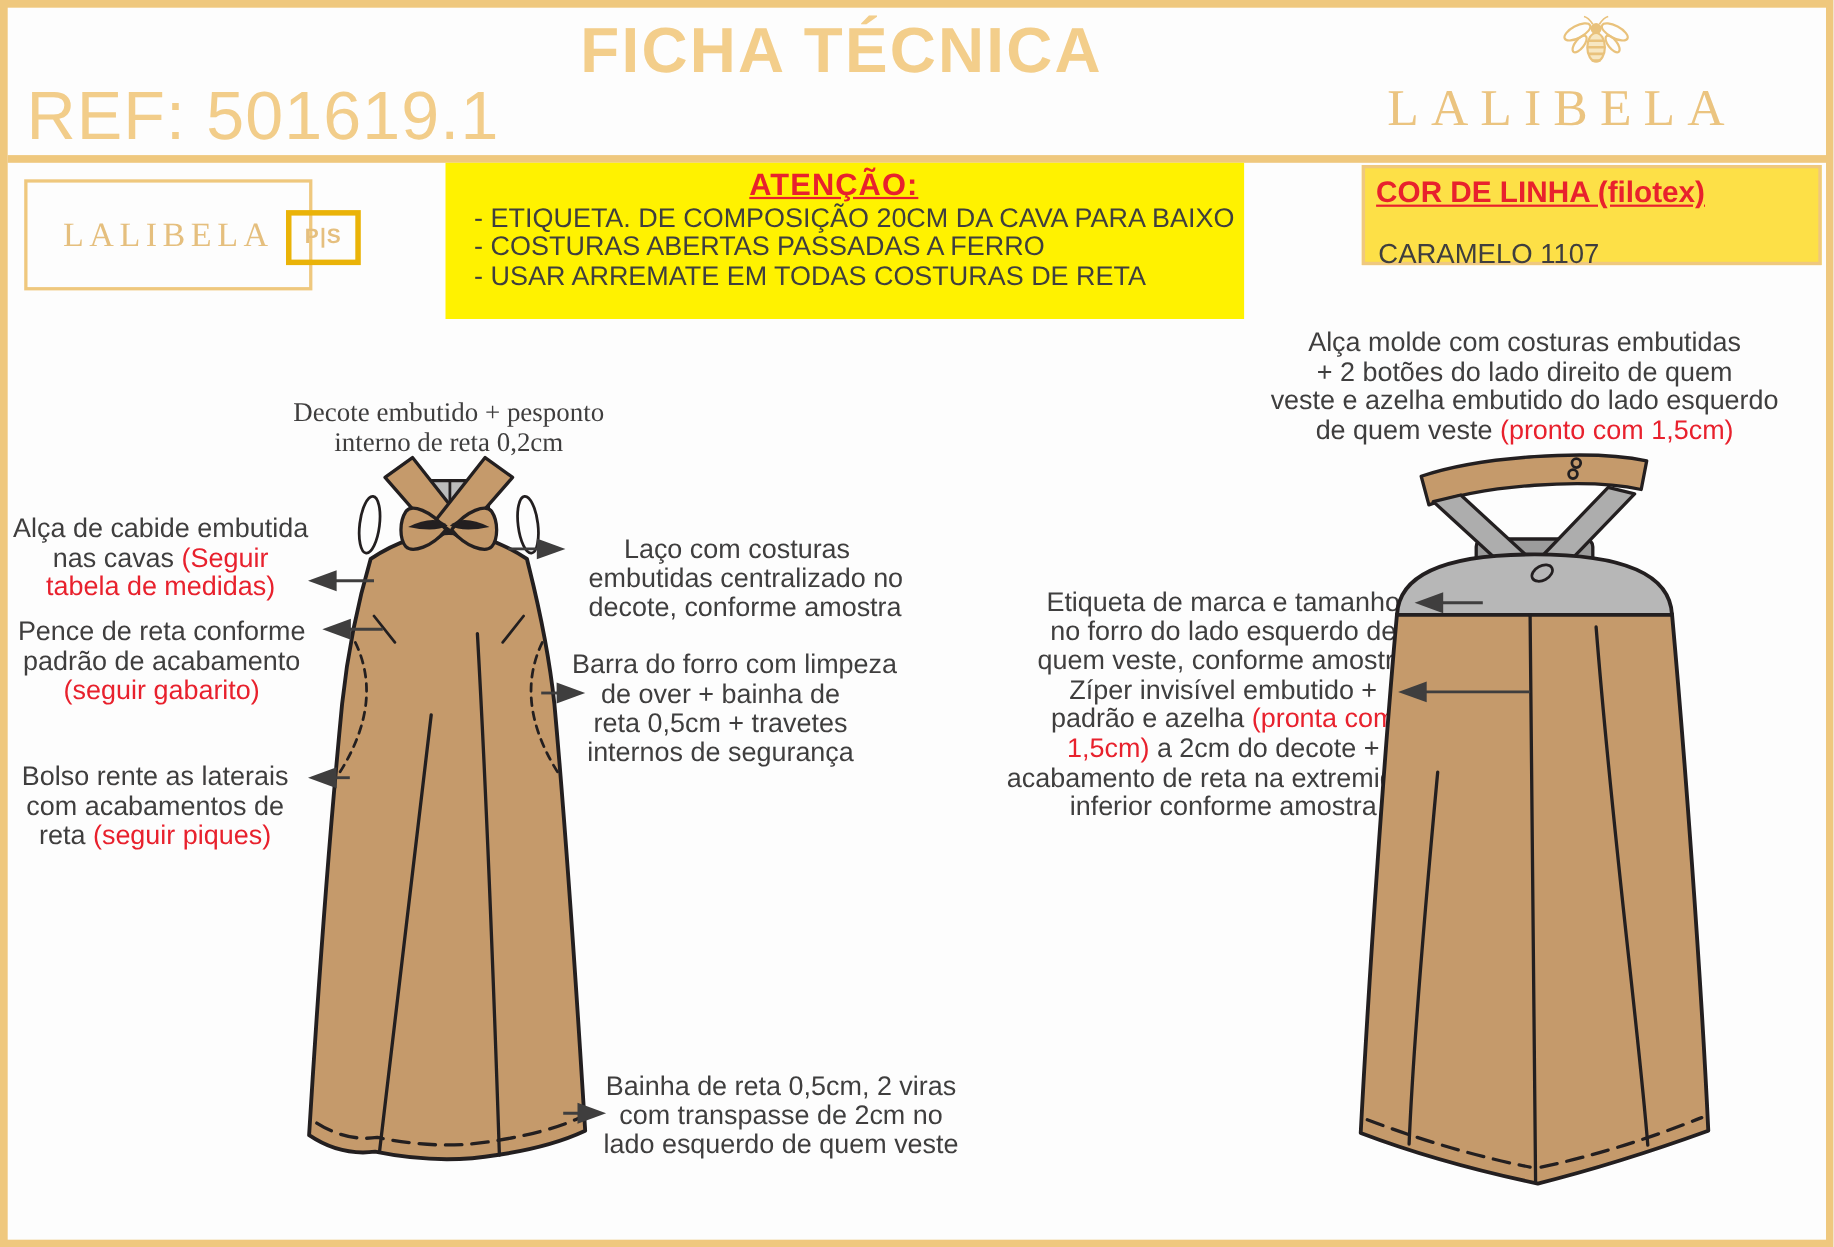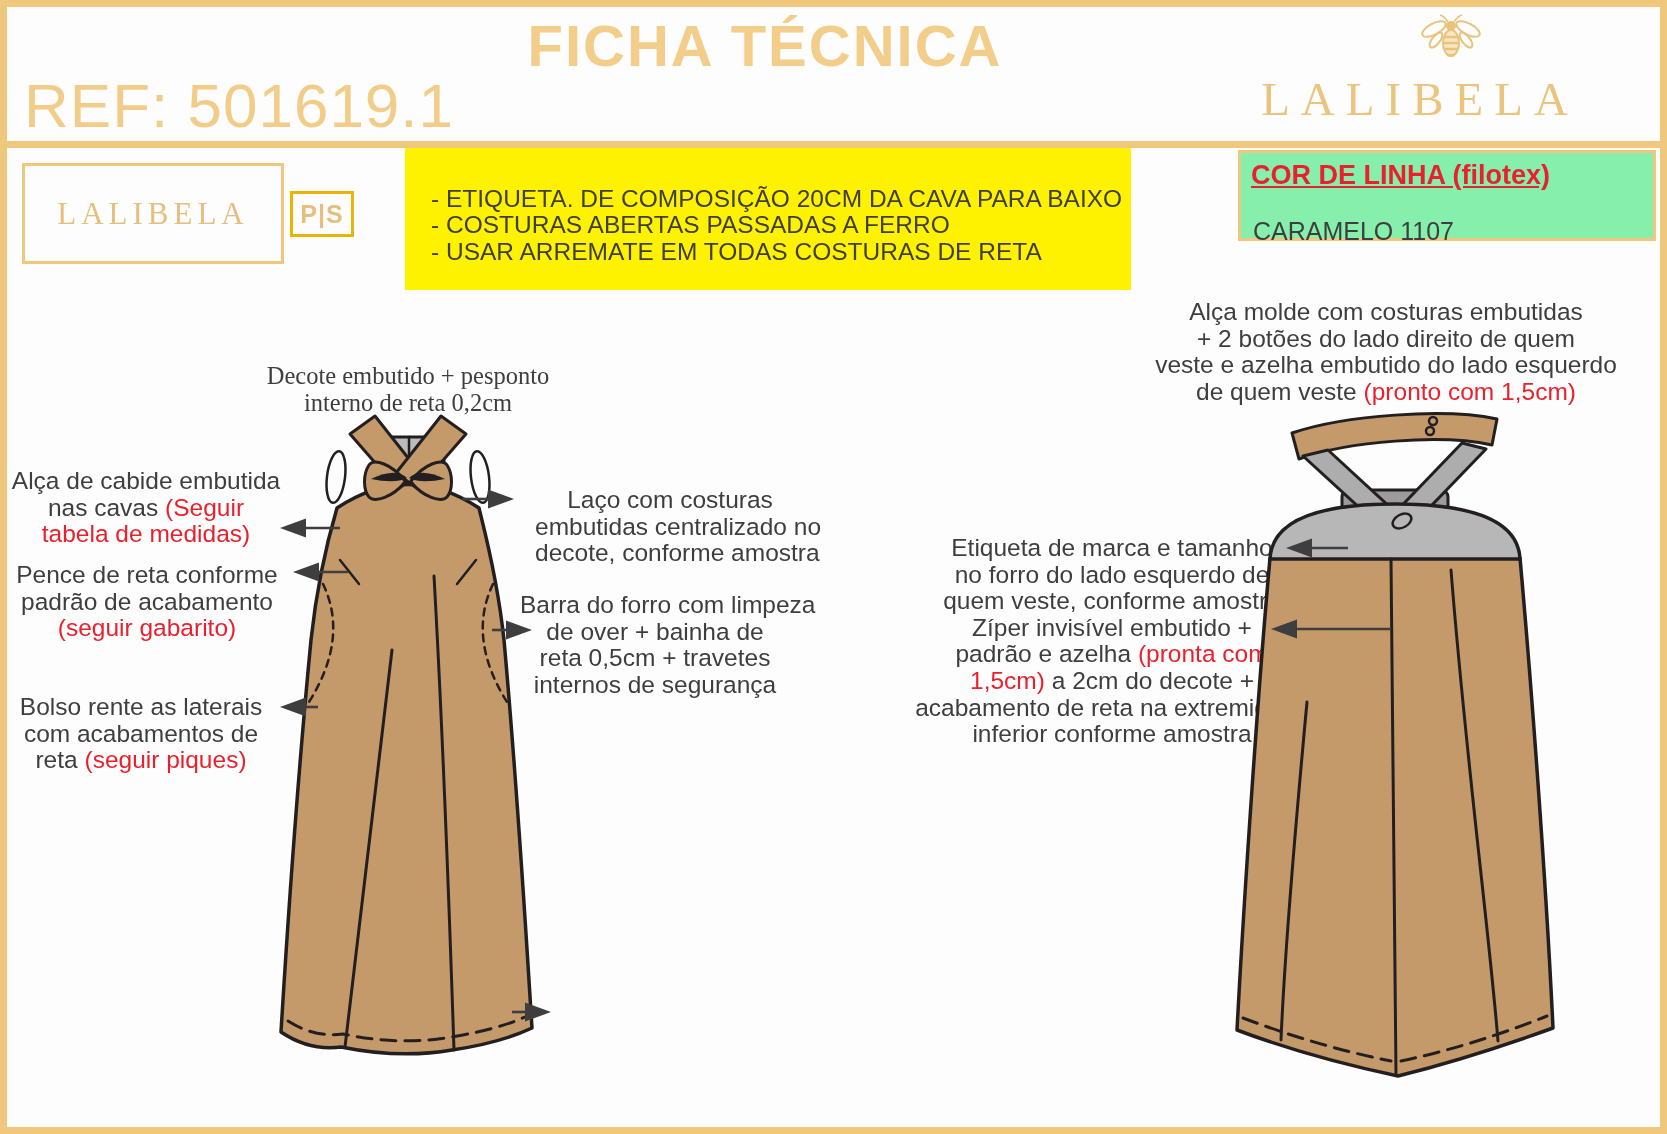--- a/index.html
+++ b/index.html
@@ -11,31 +11,31 @@
   .ref{position:absolute;left:24px;top:70px;font-size:62px;color:#F2CD8A;letter-spacing:1px;}
   .title{position:absolute;left:430px;top:12px;width:670px;text-align:center;
          font-size:58px;font-weight:bold;color:#F3CE8B;letter-spacing:2px;}
   .brand-logo{position:absolute;left:1240px;top:72px;width:360px;text-align:center;
          font-family:"Liberation Serif", serif;font-size:47px;color:#EBC480;letter-spacing:11px;}
   .bee{position:absolute;left:1418px;top:12px;}
 
   .brand-box{position:absolute;left:22px;top:163px;width:256px;height:95px;border:3px solid #EFC87E;
          display:flex;align-items:center;justify-content:center;}
   .brand-box-text{font-family:"Liberation Serif", serif;font-size:31px;color:#E5BF7E;letter-spacing:5px;}
-  .size-box{position:absolute;left:290px;top:191px;width:58px;height:40px;border:3px solid #eab308;
+  .size-box{position:absolute;left:260px;top:191px;width:58px;height:40px;border:5px solid #eab308;
          display:flex;align-items:center;justify-content:center;
-         font-size:25px;font-weight:bold;color:#E5BF7E;letter-spacing:1px;}
+         font-size:19px;font-weight:bold;color:#E5BF7E;letter-spacing:1px;}
 
   .attention{position:absolute;left:405px;top:148px;width:726px;height:142px;background:#FFF200;}
   .attention-title{position:absolute;left:0;right:20px;top:4px;text-align:center;font-size:28px;
          font-weight:bold;color:#E8212D;text-decoration:underline;letter-spacing:1px;}
   .attention-items{position:absolute;left:26px;top:38px;font-size:24.5px;color:#3F3E3E;}
   .attention-items .ln{line-height:26.3px;white-space:nowrap;}
 
-  .thread-box{position:absolute;left:1238px;top:150px;width:412px;height:85px;border:3px solid #EFC87E;background:#86efac;}
+  .thread-box{position:absolute;left:1238px;top:150px;width:412px;height:85px;border:3px solid #EFC87E;background:#fde047;}
   .thread-title{position:absolute;left:10px;top:7px;font-size:27px;font-weight:bold;color:#E8212D;
          text-decoration:underline;white-space:nowrap;}
   .thread-value{position:absolute;left:12px;top:64px;font-size:25px;color:#3F3E3E;white-space:nowrap;}
 
   .ann{position:absolute;font-size:24.5px;color:#3F3E3E;text-align:center;}
   .ann .ln{line-height:26.6px;white-space:nowrap;}
   .red{color:#E8212D;}
 
   svg.layer{position:absolute;left:0;top:0;}
 </style>
@@ -62,20 +62,21 @@
   </div>
   <div class="brand-logo">LALIBELA</div>
   <div class="hdr-divider"></div>
 
   <div class="brand-box">
     <span class="brand-box-text">LALIBELA</span>
   </div>
   <div class="size-box">P|S</div>
 
   <div class="attention">
+    <div class="attention-title">ATENÇÃO:</div>
     <div class="attention-items">
         <div class="ln"><span>- ETIQUETA. DE COMPOSIÇÃO 20CM DA CAVA PARA BAIXO</span></div>
         <div class="ln"><span>- COSTURAS ABERTAS PASSADAS A FERRO</span></div>
         <div class="ln"><span>- USAR ARREMATE EM TODAS COSTURAS DE RETA</span></div>
       </div>
   </div>
 
   <div class="thread-box">
     <div class="thread-title">COR DE LINHA (filotex)</div>
     <div class="thread-value">CARAMELO 1107</div>
@@ -109,20 +110,25 @@
   <div class="ann" style="left:516px;top:487px;width:270px;margin-left:19px;">
       <div class="ln"><span>Laço com costuras</span></div>
       <div class="ln"><span>embutidas centralizado no</span></div>
       <div class="ln"><span>decote, conforme amostra</span></div>
     </div>
   <div class="ann" style="left:520px;top:592px;width:270px;">
       <div class="ln"><span>Barra do forro com limpeza</span></div>
       <div class="ln"><span>de over + bainha de</span></div>
       <div class="ln"><span>reta 0,5cm + travetes</span></div>
       <div class="ln"><span>internos de segurança</span></div>
+    </div>
+  <div class="ann" style="left:545px;top:975px;width:330px;">
+      <div class="ln"><span>Bainha de reta 0,5cm, 2 viras</span></div>
+      <div class="ln"><span>com transpasse de 2cm no</span></div>
+      <div class="ln"><span>lado esquerdo de quem veste</span></div>
     </div>
   <div class="ann" style="left:902px;top:535px;width:420px;">
       <div class="ln"><span>Etiqueta de marca e tamanho</span></div>
       <div class="ln"><span>no forro do lado esquerdo de</span></div>
       <div class="ln"><span>quem veste, conforme amostra</span></div>
       <div class="ln"><span>Zíper invisível embutido +</span></div>
       <div class="ln"><span>padrão e azelha </span><span class="red">(pronta com</span></div>
       <div class="ln"><span class="red">1,5cm)</span><span> a 2cm do decote +</span></div>
       <div class="ln"><span>acabamento de reta na extremidade</span></div>
       <div class="ln"><span>inferior conforme amostra</span></div>

